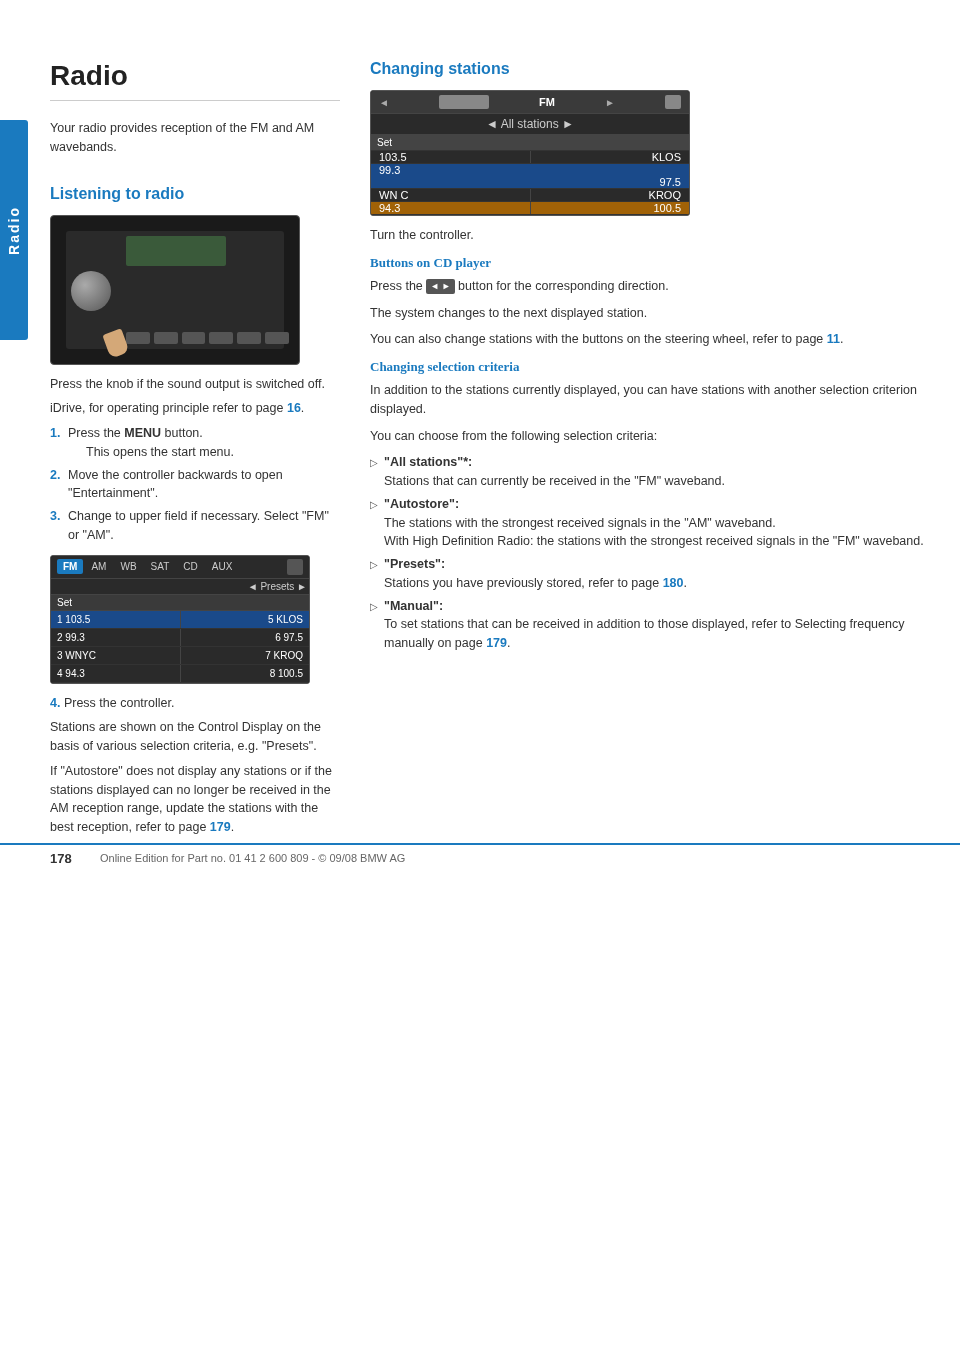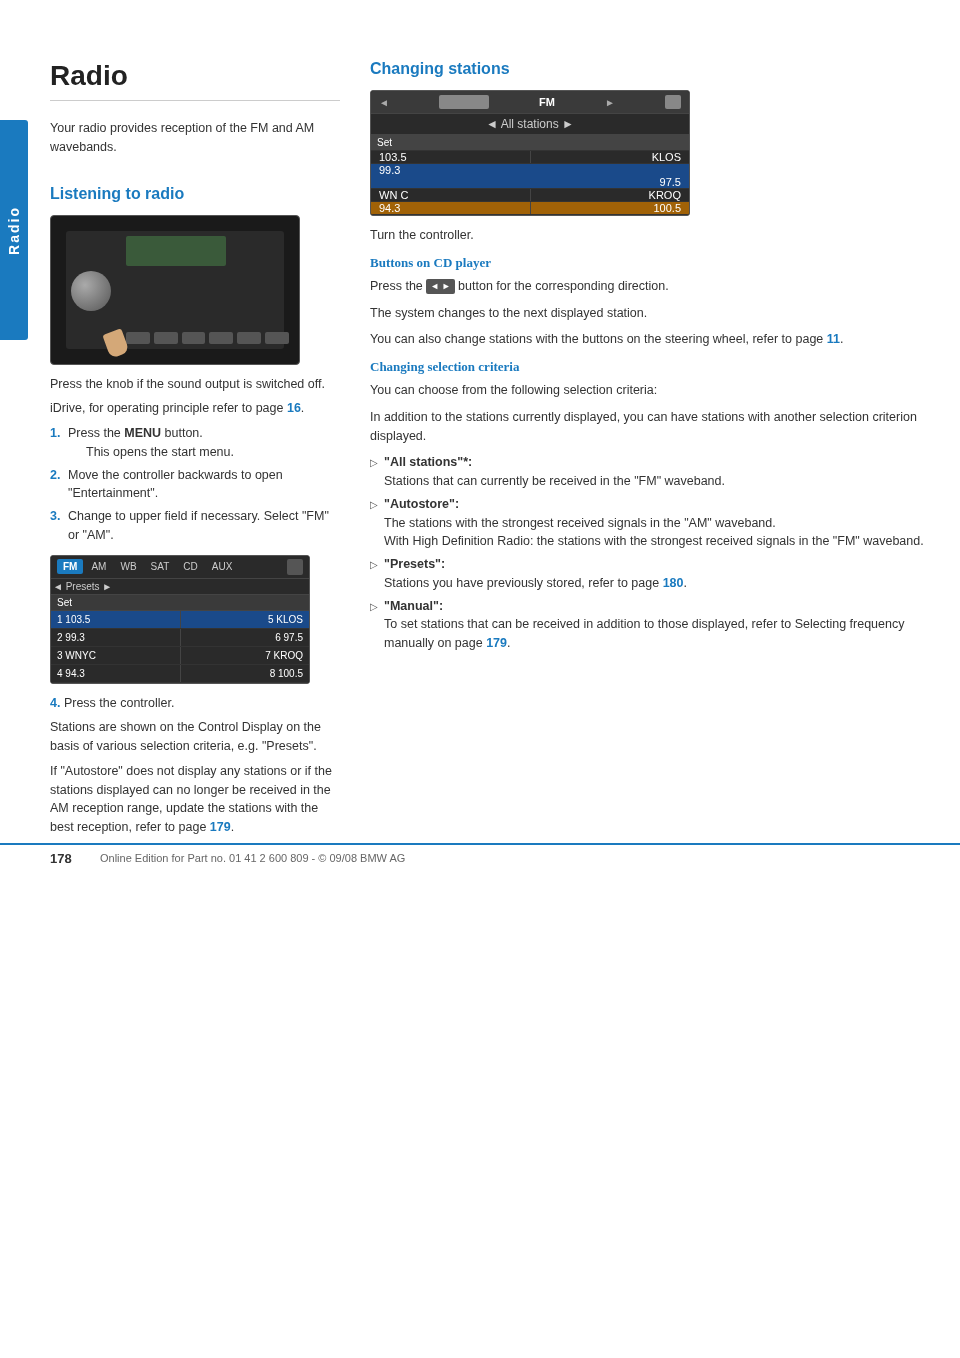--- a/index.html
+++ b/index.html
@@ -216,21 +216,21 @@
       width: 16px;
       height: 16px;
       background: #555;
       border-radius: 2px;
     }
 
     .menu-presets {
       background: #2a2a2a;
       color: #ccc;
       font-size: 10px;
-      text-align: left;
+      text-align: right;
       padding: 2px;
       border-bottom: 1px solid #444;
     }
 
     .menu-set-row {
       background: #3a3a3a;
       color: #fff;
       font-size: 10px;
       padding: 2px 6px;
       border-bottom: 1px solid #444;
@@ -572,23 +572,23 @@
     </p>
     <p class="body-text">
       The system changes to the next displayed station.
     </p>
     <p class="body-text">
       You can also change stations with the buttons on the steering wheel, refer to page <span class="page-ref">11</span>.
     </p>
 
     <h3 class="subsection-title">Changing selection criteria</h3>
 
+    <p class="body-text">In addition to the stations currently displayed, you can have stations with another selection criterion displayed.</p>
+
     <p class="body-text">You can choose from the following selection criteria:</p>
-
-    <p class="body-text">In addition to the stations currently displayed, you can have stations with another selection criterion displayed.</p>
 
     <ul class="arrow-list">
       <li>
         <strong>"All stations"*:</strong><br>
         <span class="sub-text">Stations that can currently be received in the "FM" waveband.</span>
       </li>
       <li>
         <strong>"Autostore":</strong><br>
         <span class="sub-text">The stations with the strongest received signals in the "AM" waveband.<br>
         With High Definition Radio: the stations with the strongest received signals in the "FM" waveband.</span>

